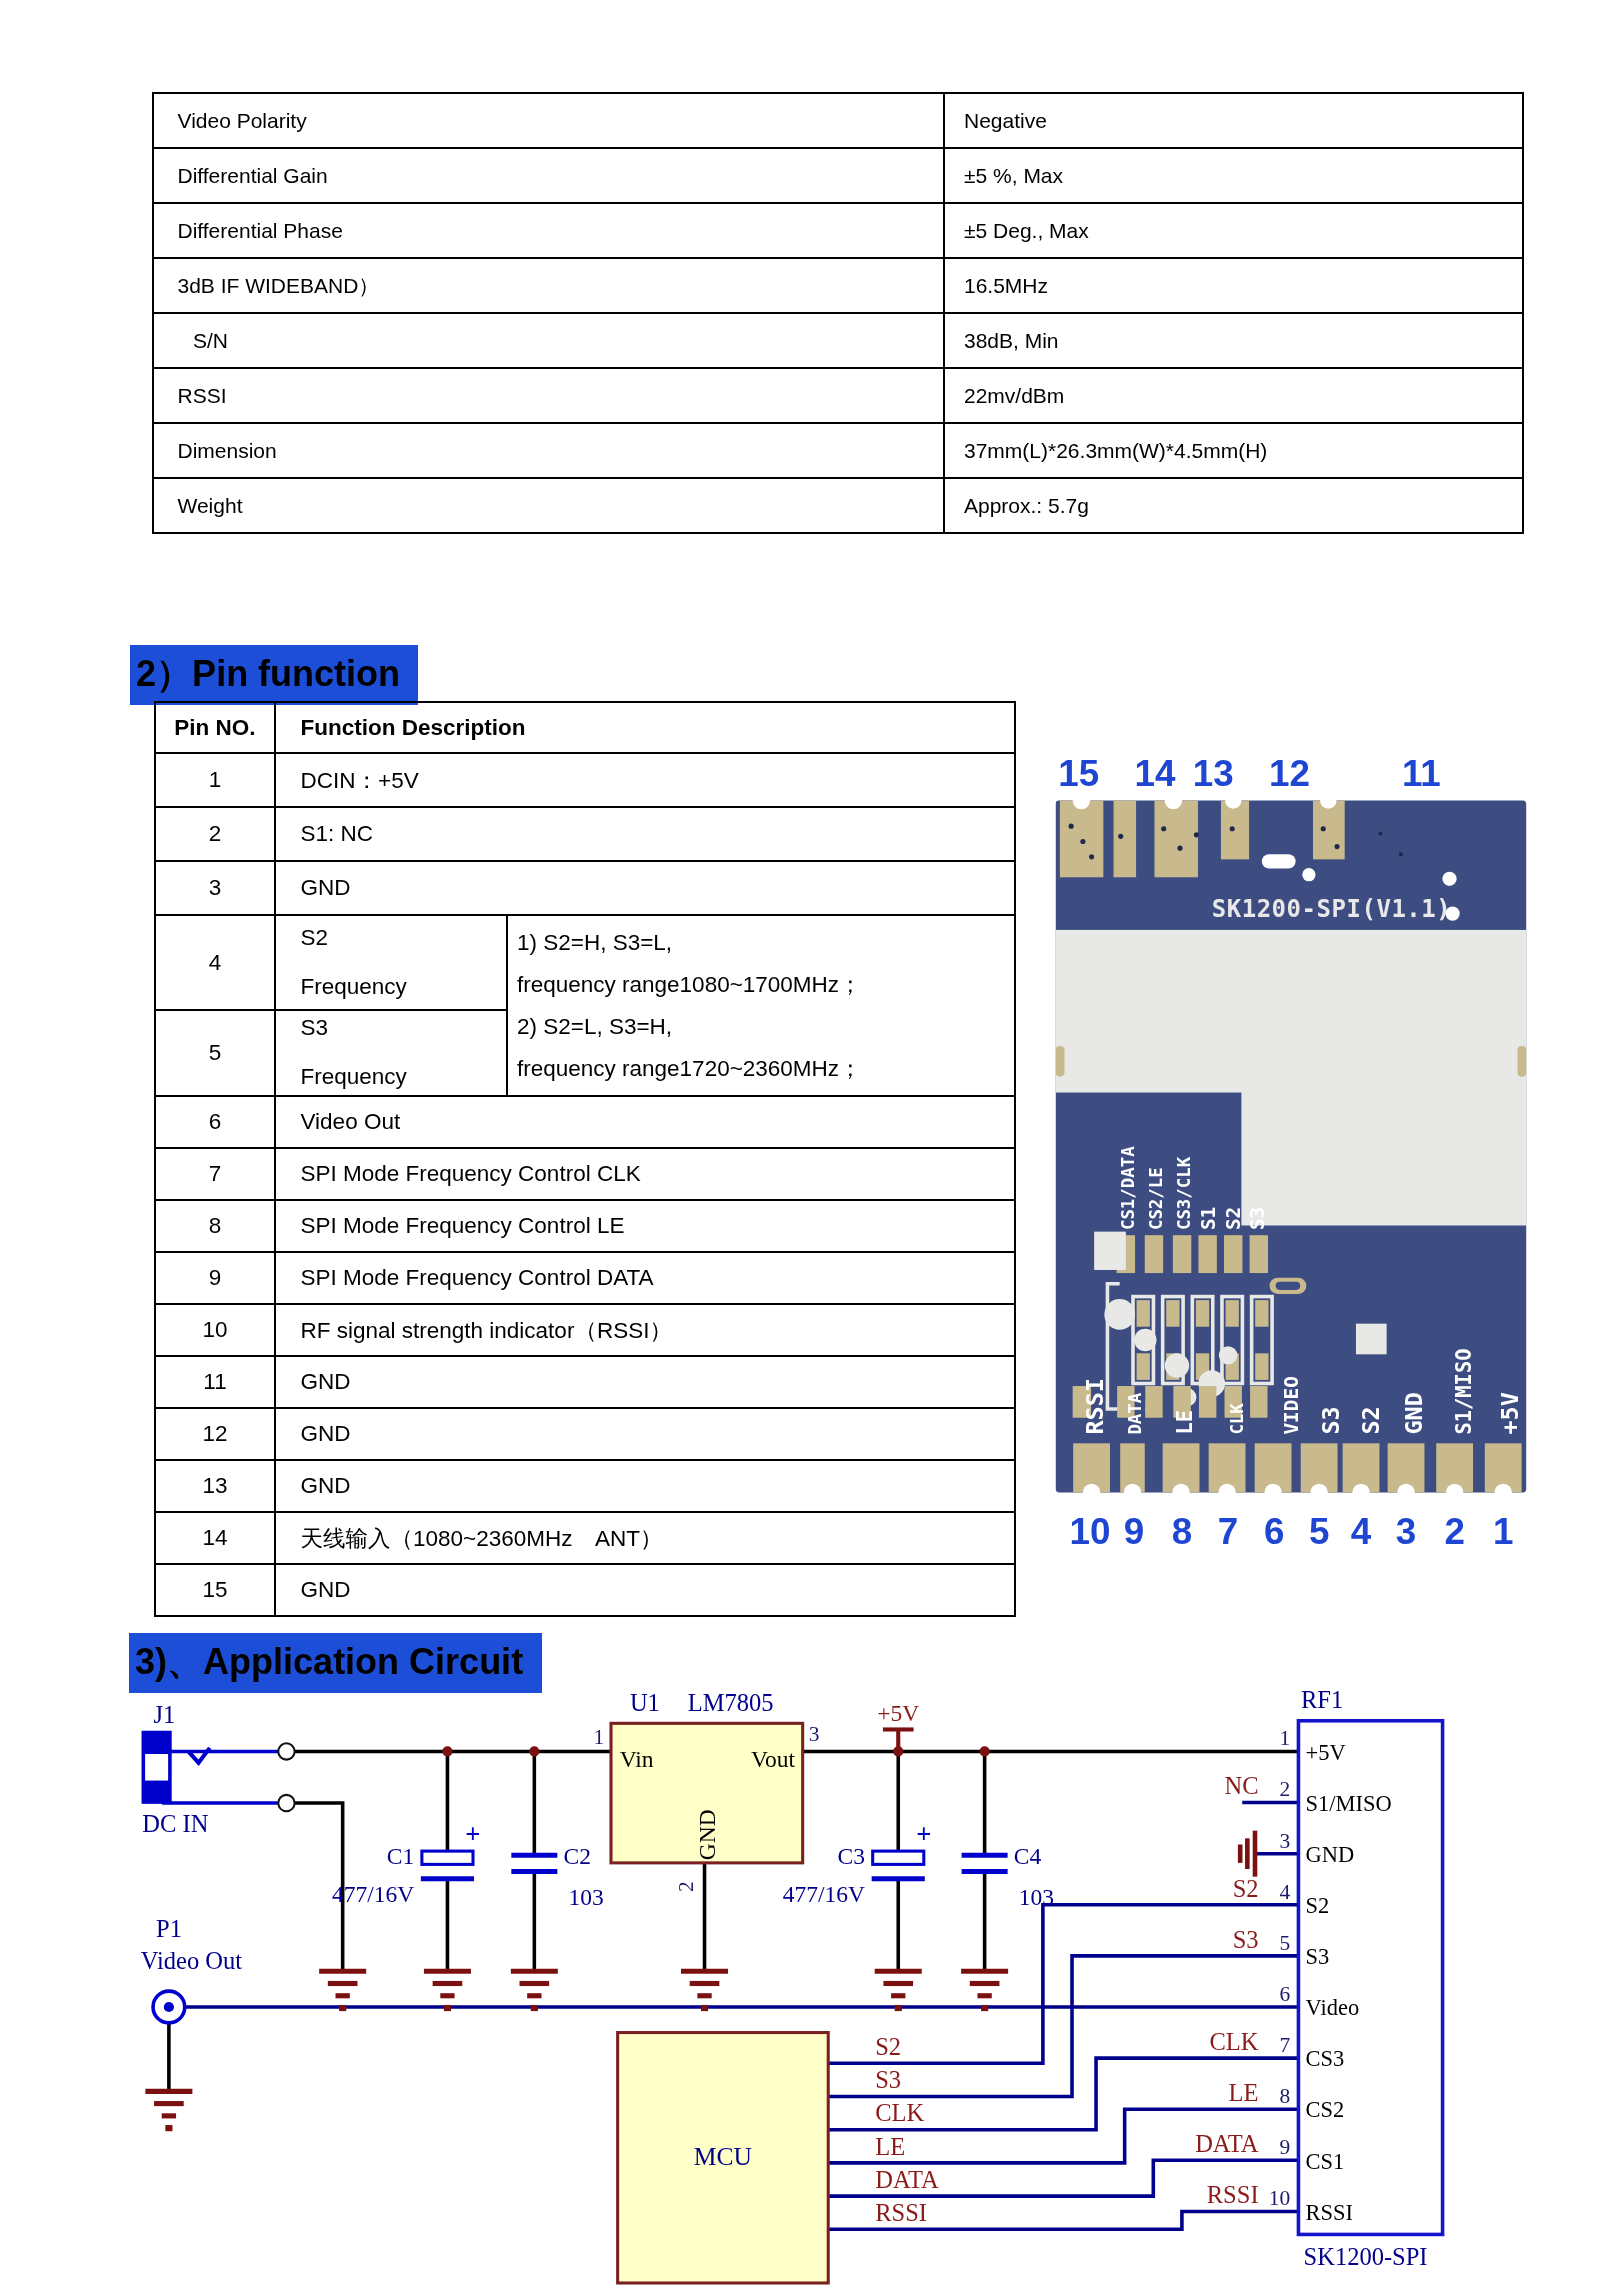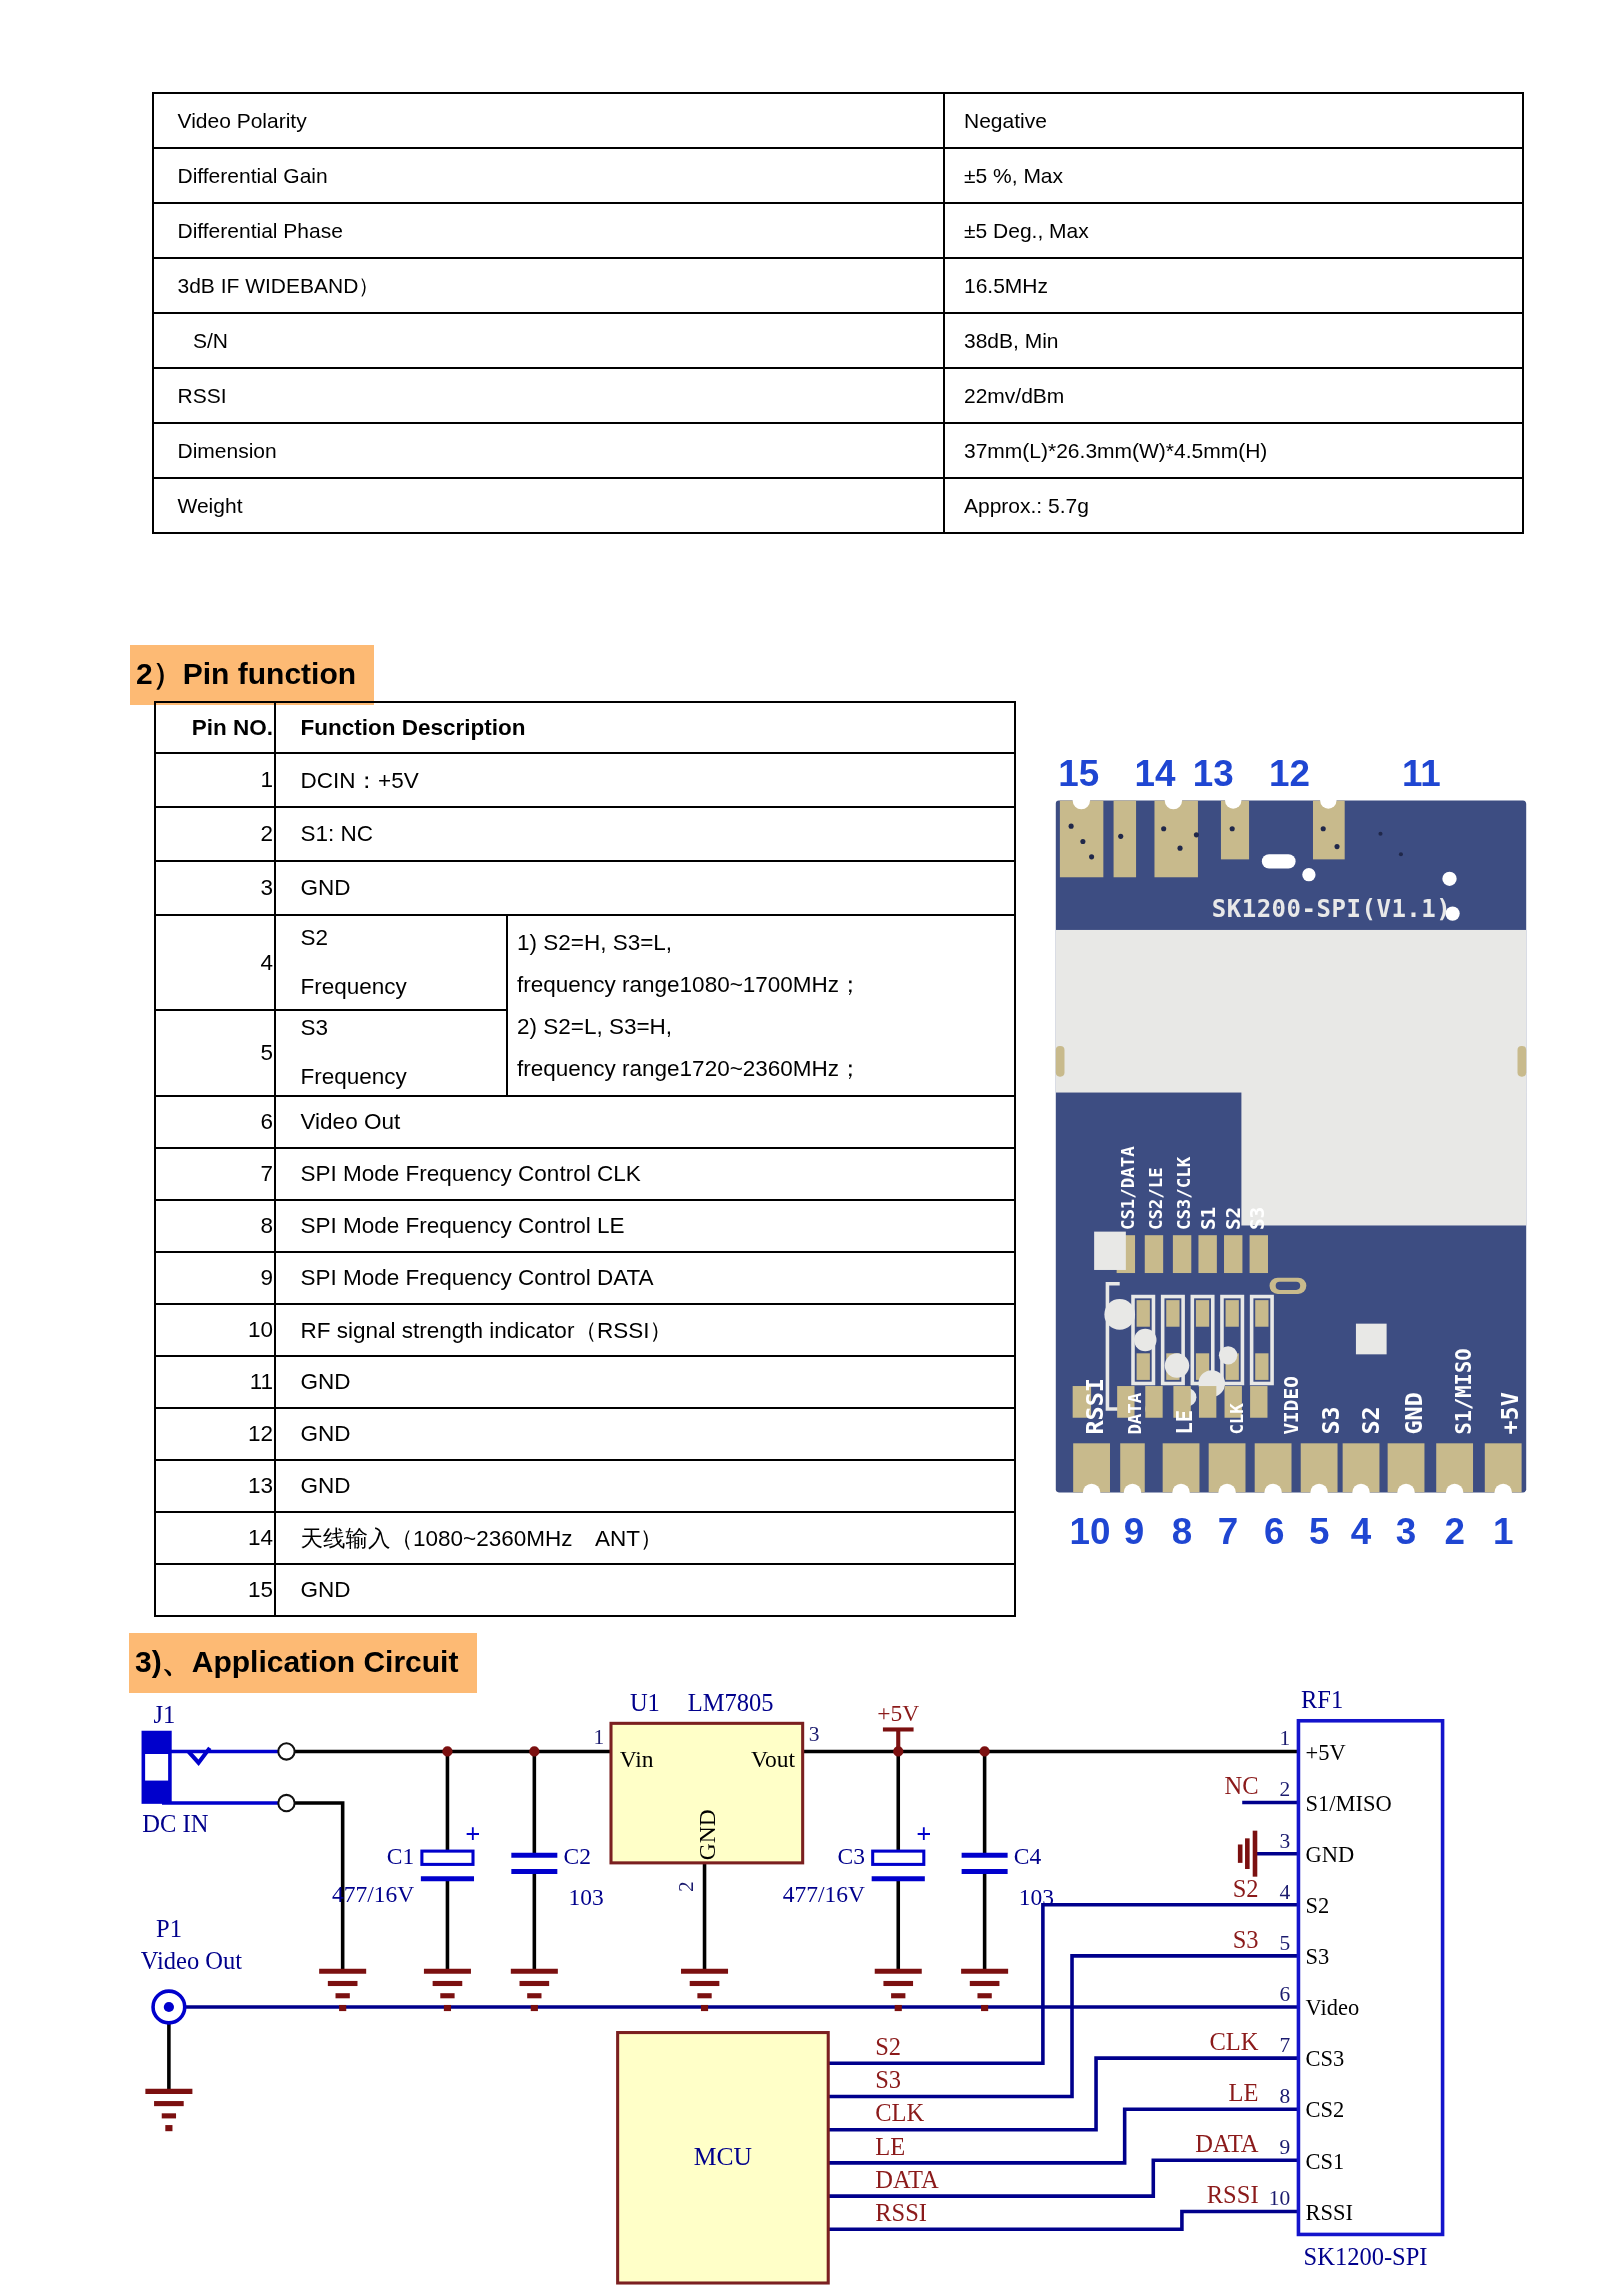--- a/index.html
+++ b/index.html
@@ -7,28 +7,28 @@
   .abs{position:absolute;}
 
   
   table.spec{position:absolute;left:152px;top:92px;width:1370px;border-collapse:collapse;table-layout:fixed;}
   table.spec td{border:2.6px solid #000;height:51px;font-size:21px;vertical-align:middle;}
   table.spec td.p{padding-left:23.5px;}
   table.spec td.v{padding-left:19px;}
   table.spec tr.indent td.p{padding-left:39px;}
 
   
-  .hl{position:absolute;background:#fdba74;font-weight:bold;font-size:30px;line-height:30px;padding:14.3px 18.4px 15.3px 6.1px;white-space:nowrap;}
+  .hl{position:absolute;background:#1d4ed8;font-weight:bold;font-size:36px;line-height:30px;padding:14.3px 18.4px 15.3px 6.1px;white-space:nowrap;}
   #pin-heading{left:130px;top:645px;}
   #ckt-heading{left:129px;top:1633px;}
 
   
   table.pins{position:absolute;left:154px;top:701px;width:860px;border-collapse:collapse;table-layout:fixed;}
   table.pins td{border:2px solid #000;font-size:22.5px;vertical-align:middle;}
-  table.pins td.no{text-align:right;}
+  table.pins td.no{text-align:center;}
   table.pins td.fn{padding-left:24.5px;margin-left:16px;}
   table.pins tr.hdr td{font-weight:bold;height:47px;}
   table.pins tr.r100 td{height:50px;}
   table.pins tr.r4 td{height:91px;}
   table.pins tr.r5 td{height:82px;}
   table.pins tr.rb td{height:48px;}
   td.sig div{line-height:22.5px;}
   td.sig .w2{margin-top:26.6px;}
   td.desc{padding-left:9px;font-size:22px;}
   td.desc div{line-height:42px;}

